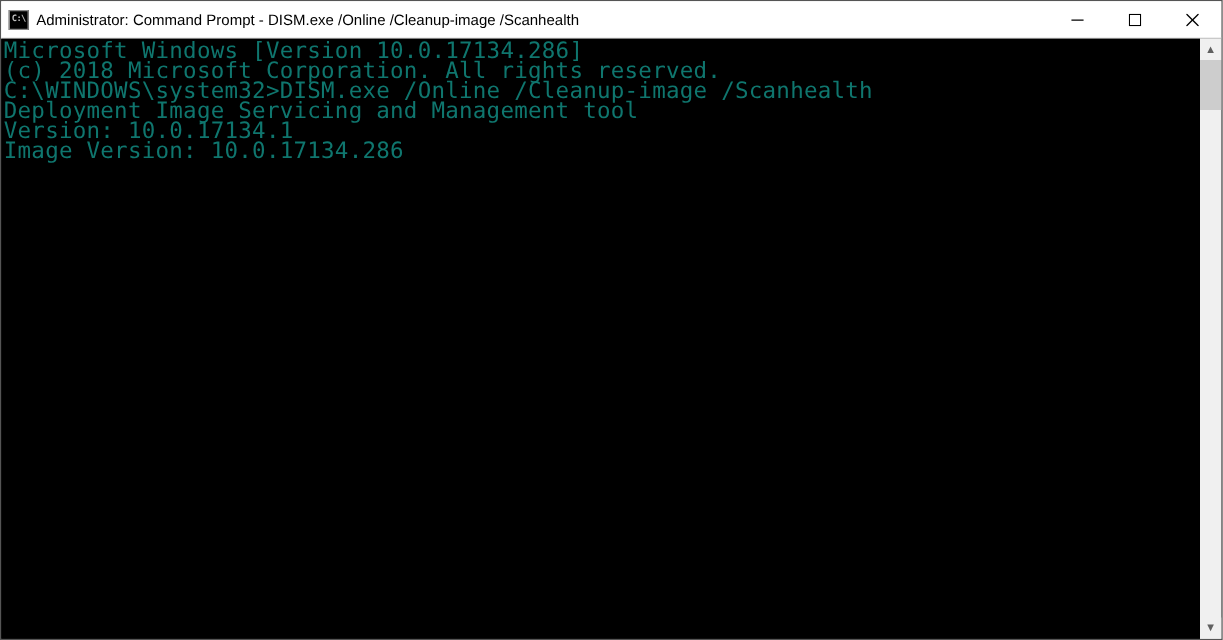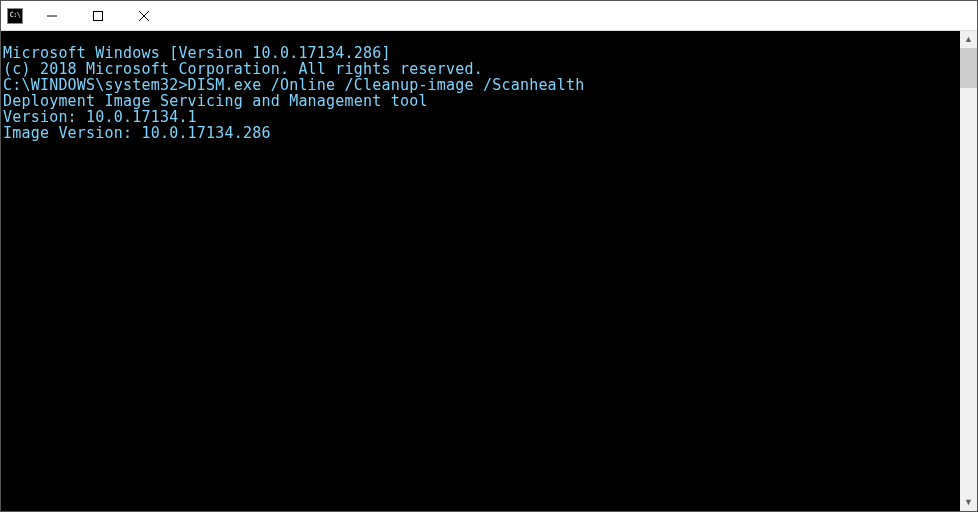--- a/index.html
+++ b/index.html
@@ -67,25 +67,25 @@
     .win-btn svg { display: block; }
     .client-area {
       flex: 1;
       display: flex;
       position: relative;
       background: #000;
     }
     .terminal {
       flex: 1;
       background: #000;
-      color: #7dd3fc;
+      color: #0f766e;
       font-family: Consolas, "Lucida Console", monospace;
-      font-size: 15px;
+      font-size: 18px;
       line-height: 16px;
-      padding: 14px 0 0 2px;
+      padding: 2px 0 0 2px;
       white-space: pre;
       overflow: hidden;
       letter-spacing: 0.2px;
     }
     .terminal .line { display: block; }
     .scrollbar {
       width: 17px;
       background: #f0f0f0;
       position: relative;
       display: flex;
@@ -116,20 +116,21 @@
     }
   </style>
 </head>
 <body>
 
 <div class="window">
   <div class="titlebar">
     <div class="titlebar-icon">
       <span>C:\</span>
     </div>
+    <div class="titlebar-text">Administrator: Command Prompt - DISM.exe  /Online /Cleanup-image /Scanhealth</div>
     <div class="window-controls">
       <div class="win-btn">
         <svg width="10" height="10" viewBox="0 0 10 10">
           <line x1="0" y1="5" x2="10" y2="5" stroke="currentColor" stroke-width="1"></line>
         </svg>
       </div>
       <div class="win-btn">
         <svg width="10" height="10" viewBox="0 0 10 10">
           <rect x="0.5" y="0.5" width="9" height="9" fill="none" stroke="currentColor" stroke-width="1"></rect>
         </svg>

